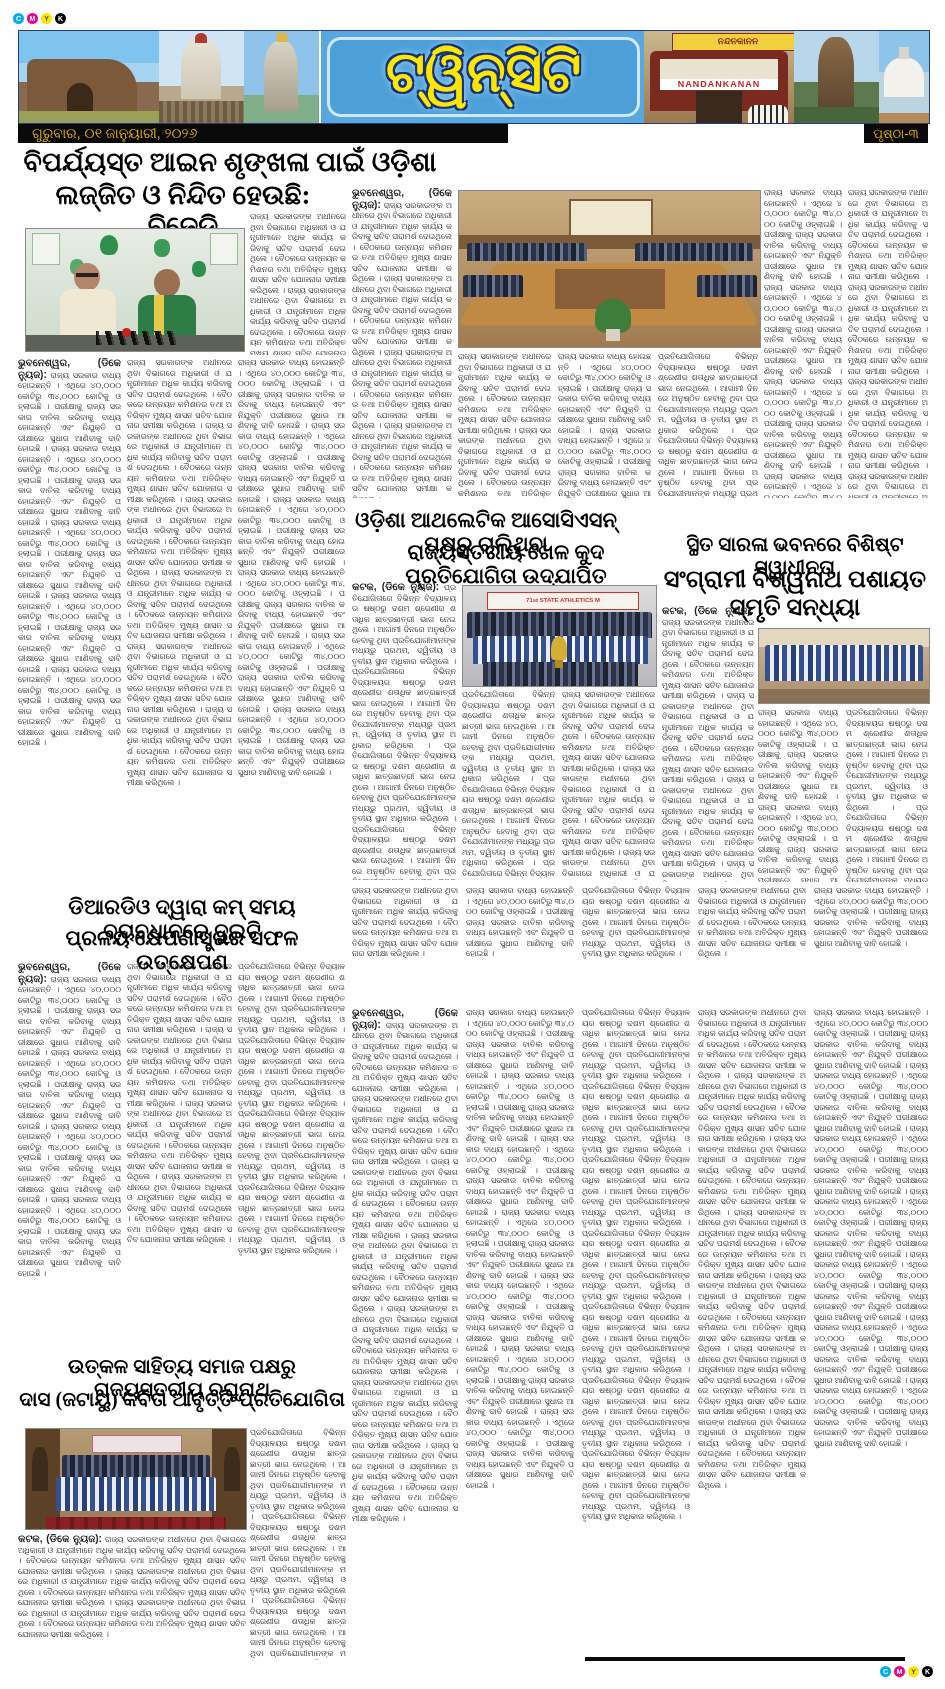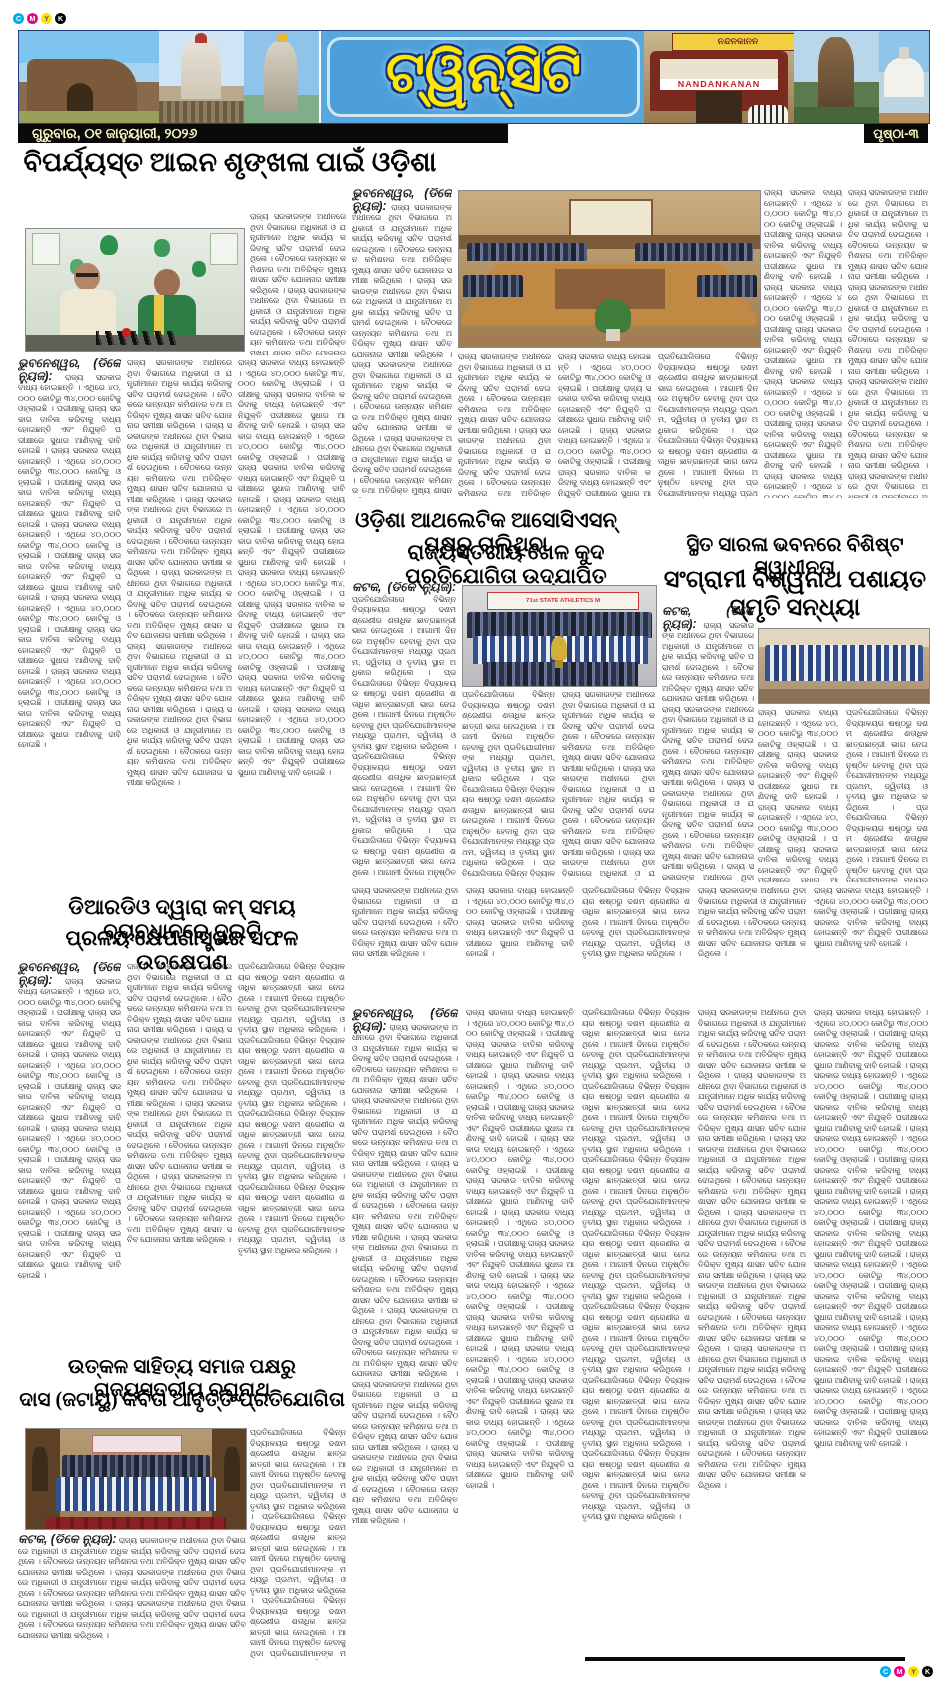--- a/index.html
+++ b/index.html
@@ -1,28 +1,28 @@
 <!DOCTYPE html>
 <html><head>
 <meta charset="utf-8">
 <style>
   html,body{margin:0;padding:0;background:#ffffff;}
   #page{position:relative;width:945px;height:1689px;background:#fff;overflow:hidden;
         font-family:"Liberation Sans","DejaVu Sans",sans-serif;}
   .abs{position:absolute;}
   .greek{font-size:8px;line-height:10.5px;text-align:justify;color:#1c1c1c;
          overflow:hidden;word-break:break-all;}
-  .greek b{font-size:12px;font-style:italic;}
+  .greek b{font-size:10px;}
   .hl{font-weight:bold;color:#000;text-align:center;line-height:1.15;
       font-family:"Liberation Serif","DejaVu Serif",serif;}
   .photo{position:absolute;overflow:hidden;border:1px solid #8a8a8a;}
   .dot{position:absolute;width:11px;height:11px;border-radius:50%;
        color:#fff;font-size:7px;font-weight:bold;text-align:center;line-height:11px;}
   .seg{position:absolute;top:0;bottom:0;overflow:hidden;}
-  .blackbar{background:#0a0a0a;color:#fef9c3;font-weight:bold;}
+  .blackbar{background:#0a0a0a;color:#eab308;font-weight:normal;}
   .crowd{position:absolute;background:
      repeating-linear-gradient(90deg,#2b3246 0 5px,#54607e 5px 8px,#1d2333 8px 13px,#6b7694 13px 16px);
      border-radius:3px 3px 0 0;}
   .crowd.light{background:
      repeating-linear-gradient(90deg,#35508f 0 5px,#e8ecf2 5px 9px,#27407a 9px 14px,#f4f6f8 14px 17px);}
 </style>
 </head>
 <body>
 
 <div id="page">
@@ -77,20 +77,21 @@
       <div class="abs" style="left:5px;top:26px;width:40px;height:40px;background:#f3f1ec;border-radius:50% 50% 0 0;"></div>
       <div class="abs" style="left:20px;top:16px;width:10px;height:12px;background:#d9d5cc;"></div>
       <div class="abs" style="left:0;bottom:0;width:50px;height:10px;background:#b78b55;"></div>
     </div>
   </div>
 
   <div class="abs blackbar" style="left:18px;top:124px;width:490px;height:19px;font-size:14px;line-height:19px;padding-left:14px;box-sizing:border-box;">ଗୁରୁବାର, ୦୧ ଜାନୁୟାରୀ, ୨୦୨୬</div>
   <div class="abs blackbar" style="left:864px;top:124px;width:64px;height:19px;font-size:13px;line-height:19px;text-align:center;">ପୃଷ୍ଠା-୩</div>
 
   <div class="abs hl" style="left:18px;top:147px;width:424px;font-size:27px;">ବିପର୍ଯ୍ୟସ୍ତ ଆଇନ ଶୃଙ୍ଖଳା ପାଇଁ ଓଡ଼ିଶା</div>
+  <div class="abs hl" style="left:18px;top:180px;width:330px;font-size:27px;">ଲଜ୍ଜିତ ଓ ନିନ୍ଦିତ ହେଉଛି: ବିଜେଡି</div>
 
   <div class="photo" style="left:25px;top:228px;width:218px;height:122px;background:linear-gradient(#e6ede4,#cfd9cb);">
     <div class="abs" style="left:6px;top:4px;width:26px;height:30px;background:#f2f4f0;border:1px solid #9db79a;"></div>
     <div class="abs" style="left:184px;top:4px;width:26px;height:30px;background:#f2f4f0;border:1px solid #9db79a;"></div>
     <div class="abs" style="left:74px;top:6px;width:18px;height:20px;background:#2f8f4e;border-radius:50% 50% 40% 40%;"></div>
     <div class="abs" style="left:128px;top:10px;width:16px;height:18px;background:#3d9a5a;border-radius:45%;"></div>
     <div class="abs" style="left:44px;top:30px;width:14px;height:16px;background:#57a86b;border-radius:45%;"></div>
     <div class="abs" style="left:166px;top:32px;width:14px;height:16px;background:#2f8f4e;border-radius:45%;"></div>
 
     <div class="abs" style="left:48px;top:34px;width:26px;height:28px;background:#b5856a;border-radius:50%;"></div>

